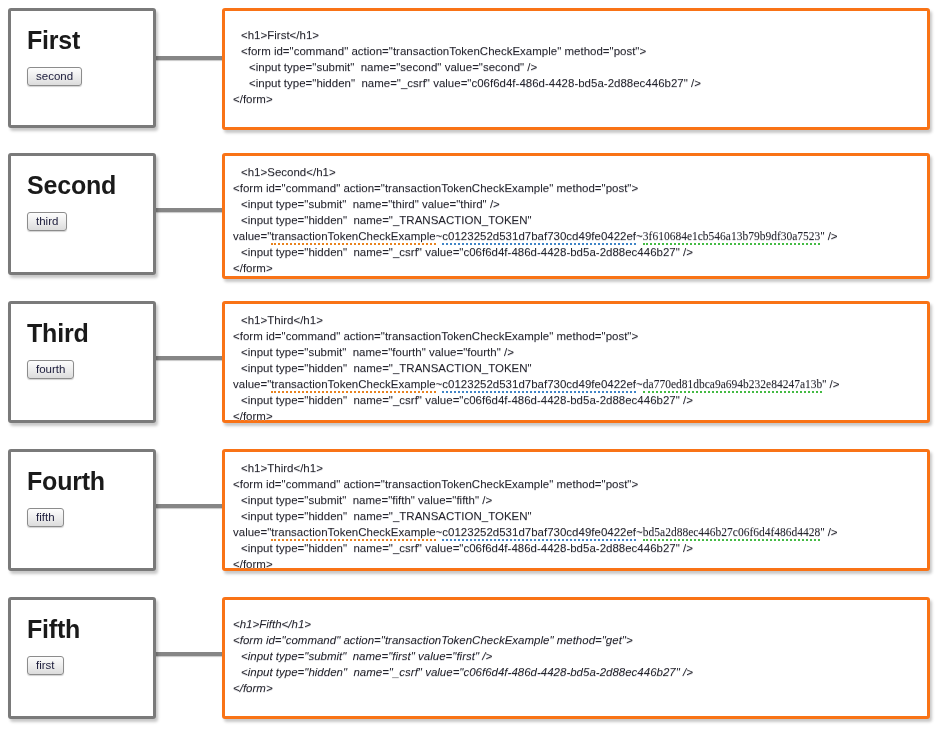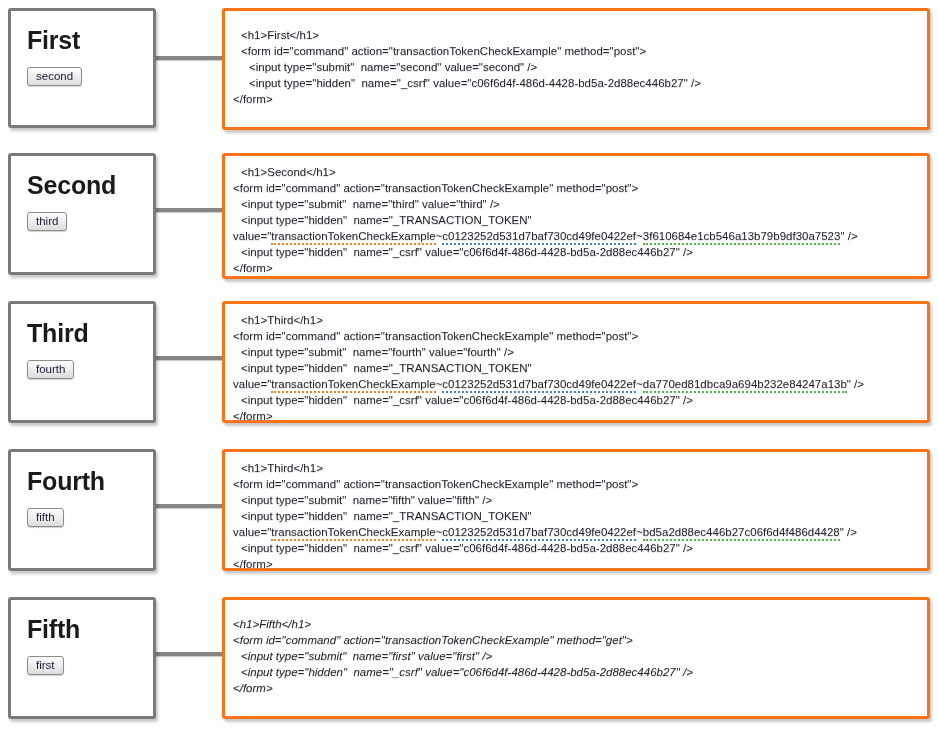--- a/index.html
+++ b/index.html
@@ -101,21 +101,21 @@
   .code .ln { display: block; white-space: pre; }
 
   
   .u-orange, .u-blue, .u-green {
     padding-bottom: 1px;
     border-bottom-width: 2px;
     border-bottom-style: dotted;
   }
   .u-orange { border-bottom-color: #e8821e; }
   .u-blue   { border-bottom-color: #3f84c6; }
-  .u-green  { border-bottom-color: #44ba44; }
+  .u-green  { border-bottom-color: #44ba44; font-family: Liberation Serif, serif; }
 </style>
 </head>
 <body>
 
 <div id="diagram">
     <div class="flow-row" style="top: 8px;">
       <div class="page-box" style="height: 120px;"><div class="page-title">First</div><div class="page-button">second</div></div>
       <div class="connector" style="top: 48px;"></div>
       <div class="source-box" style="height: 122px;">
         <div class="code" style="padding-top: 16px;"><span class="ln" style="padding-left: 8px;">&lt;h1&gt;First&lt;/h1&gt;</span><span class="ln" style="padding-left: 8px;">&lt;form id="command" action="transactionTokenCheckExample" method="post"&gt;</span><span class="ln" style="padding-left: 16px;">&lt;input type="submit"  name="second" value="second" /&gt;</span><span class="ln" style="padding-left: 16px;">&lt;input type="hidden"  name="_csrf" value="c06f6d4f-486d-4428-bd5a-2d88ec446b27" /&gt;</span><span class="ln" style="padding-left: 0px;">&lt;/form&gt;</span></div>

